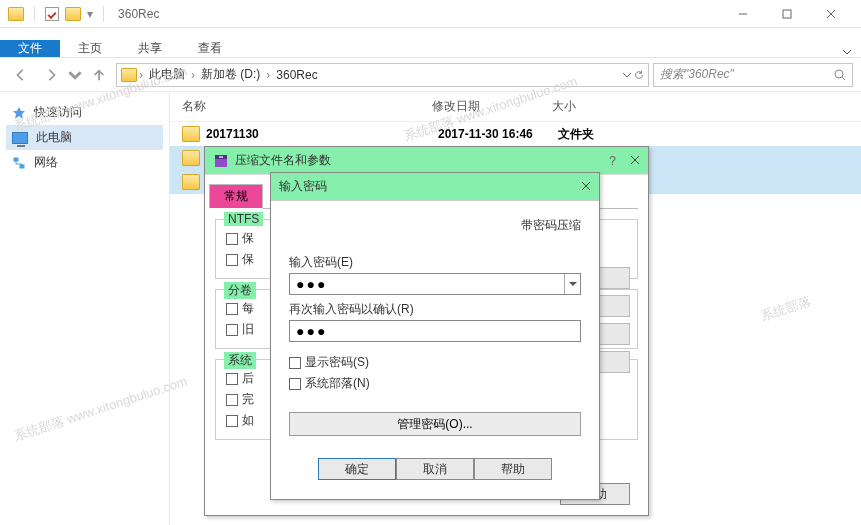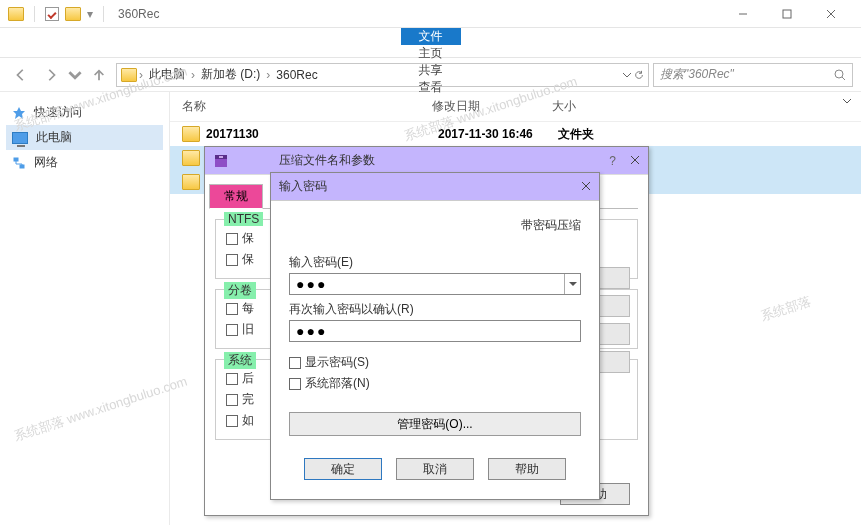--- a/index.html
+++ b/index.html
@@ -11,21 +11,21 @@
 .titlebar .folder-mini { width: 16px; height: 14px; background: linear-gradient(#ffe9a6,#f7c843); border: 1px solid #d6a828; border-radius: 1px; }
 .titlebar .sep { width: 1px; height: 16px; background: #ddd; margin: 0 4px; }
 .titlebar .check { width: 14px; height: 14px; border: 1px solid #999; position: relative; }
 .titlebar .check::after { content: ""; position: absolute; left: 2px; top: 4px; width: 6px; height: 3px; border-left: 2px solid #c0392b; border-bottom: 2px solid #c0392b; transform: rotate(-45deg); }
 .titlebar .title { margin-left: 10px; color: #666; }
 .winbtns { margin-left: auto; display: flex; }
 .winbtns div { width: 44px; height: 28px; display: flex; align-items: center; justify-content: center; color: #666; }
 .winbtns svg { width: 10px; height: 10px; stroke: #666; }
 
 
-.ribbon { height: 30px; display: flex; align-items: center; border-bottom: 1px solid #e5e5e5; flex-direction: column; }
+.ribbon { height: 30px; display: flex; align-items: flex-end; border-bottom: 1px solid #e5e5e5; }
 .ribbon .file-tab { background: #1979ca; color: #fff; padding: 0 18px; display: flex; align-items: center; }
 .ribbon .tab { padding: 0 18px; display: flex; align-items: center; color: #444; }
 .ribbon .expand { margin-left: auto; width: 28px; display: flex; align-items: center; justify-content: center; }
 .ribbon .expand svg { width: 10px; height: 10px; stroke: #555; fill: none; }
 
 
 .navrow { height: 34px; display: flex; align-items: center; padding: 4px 8px; gap: 4px; border-bottom: 1px solid #eaeaea; }
 .navbtn { width: 26px; height: 26px; display: flex; align-items: center; justify-content: center; }
 .navbtn svg { width: 14px; height: 14px; stroke: #999; fill: none; stroke-width: 2; }
 .addr { flex: 1; height: 24px; border: 1px solid #c7c7c7; display: flex; align-items: center; padding: 0 4px; gap: 2px; }
@@ -56,21 +56,21 @@
 .col-type { width: 110px; }
 .col-size { width: 60px; }
 .rows { }
 .row { display: flex; align-items: center; padding: 2px 12px; height: 24px; font-weight: bold; }
 .row.sel { background: #cde6f7; }
 .row .fico { width: 18px; height: 16px; background: linear-gradient(#ffe9a6,#f7c843); border: 1px solid #d6a828; border-radius: 1px; margin-right: 6px; }
 
 
 .dlg { position: absolute; background: #fff; border: 1px solid #888; box-shadow: 2px 2px 4px rgba(0,0,0,0.2); }
 .dlg1 { left: 204px; top: 146px; width: 445px; height: 370px; }
-.dlg-title { height: 28px; display: flex; align-items: center; padding: 0 8px; background: #c4b5fd; border-bottom: 1px solid #ddd; gap: 44px; }
+.dlg-title { height: 28px; display: flex; align-items: center; padding: 0 8px; background: #86efac; border-bottom: 1px solid #ddd; }
 .dlg-title .aico { width: 16px; height: 16px; margin-right: 6px; }
 .dlg-title .ttxt { color: #333; }
 .dlg-title .dright { margin-left: auto; display: flex; gap: 14px; align-items: center; }
 .dlg-title .dright span { color: #666; }
 .dlg-title .dright svg { width: 10px; height: 10px; stroke: #444; }
 .dlg-body { padding: 8px 10px; }
 .tabstrip { display: flex; border-bottom: 1px solid #bbb; margin-bottom: 10px; margin-left: -6px; }
 .tab1 { border: 1px solid #bbb; border-bottom: 1px solid #fff; padding: 3px 14px; background: #ec4899; position: relative; top: 1px; }
 .grp { border: 1px solid #ccc; padding: 8px 10px 8px 10px; margin-bottom: 10px; position: relative; }
 .grp-label { position: absolute; top: -8px; left: 8px; background: #86efac; padding: 0 4px; color: #333; }
@@ -86,21 +86,21 @@
 .dlg2 .dlg-title { border-bottom: 1px solid #ccc; }
 .dlg2-body { padding: 10px 18px; }
 .center-t { text-align: right; padding: 6px 0 14px 0; color: #333; }
 .field-label { color: #333; margin-bottom: 2px; margin-top: 6px; }
 .combo, .tinput { width: 100%; height: 22px; border: 1px solid #888; display: flex; align-items: center; padding: 0 6px; }
 .combo { justify-content: space-between; }
 .combo .drop { width: 16px; height: 100%; display: flex; align-items: center; justify-content: center; border-left: 1px solid #aaa; margin-right: -6px; }
 .combo .drop svg { width: 8px; height: 8px; fill: #555; }
 .dots { letter-spacing: 2px; font-size: 14px; line-height: 14px; }
 .mgmt { width: 100%; height: 24px; border: 1px solid #9a9a9a; background: #ececec; display: flex; align-items: center; justify-content: center; margin-top: 18px; }
-.dlg2-foot { display: flex; gap: 14px; justify-content: center; padding: 12px 18px; }
+.dlg2-foot { display: flex; justify-content: center; padding: 12px 18px; }
 .dlg2-foot .wbtn { min-width: 78px; }
 .dlg2-foot .wbtn.primary { border: 1px solid #2e78c0; }
 
 
 .wm { position: absolute; color: #d8d8d8; font-size: 13px; transform: rotate(-18deg); pointer-events: none; user-select: none; }
 </style>
 </head>
 <body>
 
 <div class="titlebar">

